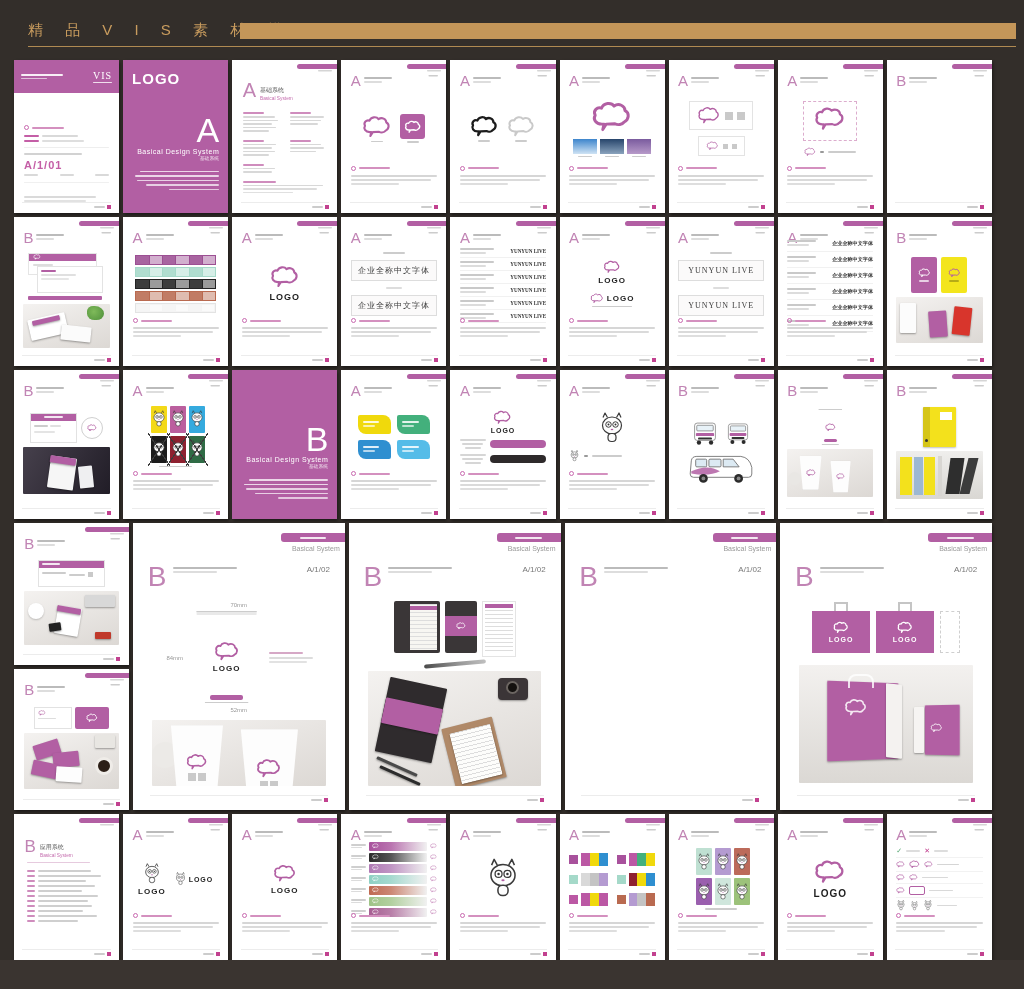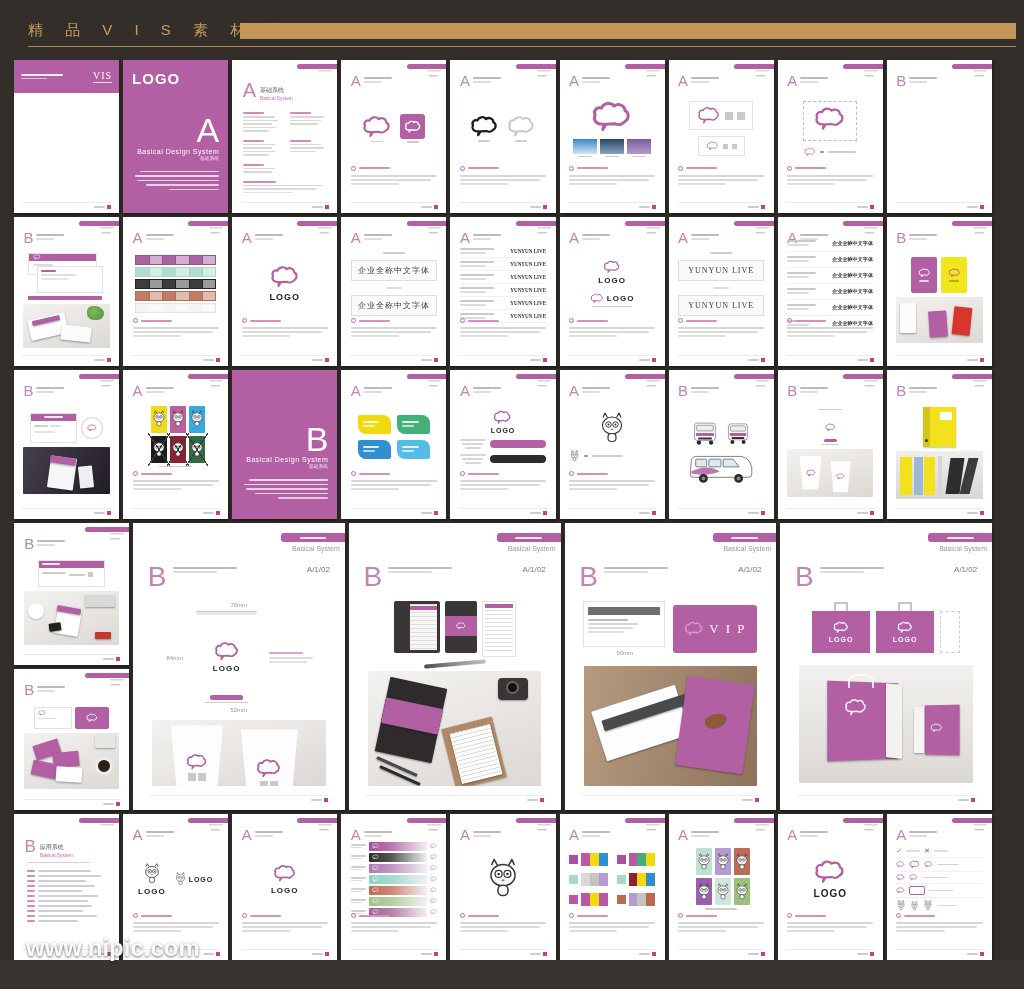--- a/index.html
+++ b/index.html
@@ -143,20 +143,47 @@
 
   <div id="row1" class="prow">
       <section class="page">
         <div class="cband" style="background:#b25fa3">
           <span class="col" style="align-items:flex-start;gap:2px">
             <i class="bar" style="width:42px;height:2px;background:rgba(255,255,255,.9);"></i>
             <i class="bar" style="width:26px;height:1.5px;background:rgba(255,255,255,.6);"></i>
           </span>
           <span class="vis">VIS<i class="bar" style="width:100%;height:1px;background:rgba(255,255,255,.8);margin-top:1px"></i></span>
         </div>
+        <div class="cbody">
+          <div class="drow" style="margin-bottom:5px">
+            <i class="dot"></i>
+            <i class="bar" style="width:32px;height:2px;background:#d490bf;"></i>
+          </div>
+          <div class="hrow g3" style="justify-content:flex-start">
+            <i class="bar" style="width:15px;height:2px;background:#c45ea6;"></i>
+            <i class="bar" style="width:36px;height:2px;background:#d9d9d9;"></i>
+          </div>
+          <div class="hrow g3" style="justify-content:flex-start;margin-top:3px">
+            <i class="bar" style="width:15px;height:2px;background:#c45ea6;"></i>
+            <i class="bar" style="width:42px;height:2px;background:#dedede;"></i>
+          </div>
+          <i class="bar" style="width:100%;height:1px;background:#eee;margin:5px 0"></i>
+          <i class="bar" style="width:58px;height:2px;background:#d2d2d2;"></i>
+          <div class="ccode">A/1/01</div>
+          <div class="hrow" style="justify-content:space-between;margin-top:3px">
+            <i class="bar" style="width:14px;height:2px;background:#d9d9d9;"></i>
+            <i class="bar" style="width:14px;height:2px;background:#d9d9d9;"></i>
+            <i class="bar" style="width:14px;height:2px;background:#d9d9d9;"></i>
+          </div>
+          <i class="bar" style="width:100%;height:1px;background:#f0f0f0;margin-top:6px"></i>
+          <div style="margin-top:13px">
+            <i class="bar" style="width:72px;height:2px;background:#dadada;"></i>
+            <i class="bar" style="width:62px;height:1.5px;background:#e2e2e2;margin-top:2px"></i>
+          </div>
+        </div>
         <div class="pfoot">
           <i class="bar" style="width:11px;height:2px;background:#ccc;"></i>
           <i class="psq"></i>
         </div>
       </section>
       <section class="page pcov" style="background:#b25fa3">
         <span class="plogo">LOGO</span>
         <div class="pcr">
           <span class="bigL">A</span>
           <span class="pct">Basical Design System</span>
@@ -1603,48 +1630,20 @@
         </div>
         <span class="tabsub">Basical System</span>
         <div class="ph">
           <span class="letter">B</span>
           <span class="ht">
             <i class="bar" style="width:64px;height:2px;background:#bbb;"></i>
             <i class="bar" style="width:44px;height:2px;background:#ddd;"></i>
           </span>
           <span class="code">A/1/02</span>
         </div>
-        <div class="content ">
-          <div class="col g4 w100" style="height:100%;justify-content:flex-start">
-            <div class="hrow g8 w100">
-              <span class="col g2">
-                <div class="wcard" style="width:82px;height:46px;padding:0">
-                  <i style="height:8px;background:#6e6e6e;margin:5px 4px 2px"></i>
-                  <i class="bar" style="width:50%;height:2px;background:#bbb;margin-left:4px"></i>
-                  <i class="bar" style="width:62%;height:2px;background:#d5d5d5;margin-left:4px"></i>
-                  <i class="bar" style="width:56%;height:2px;background:#dadada;margin-left:4px"></i>
-                  <i class="bar" style="width:44%;height:2px;background:#dedede;margin-left:4px"></i>
-                </div>
-                <span class="dim">90mm</span>
-              </span>
-              <div class="vipcard" style="background:#b25fa3">
-                <svg width="20" height="16" viewBox="0 0 100 80" style="flex:none">
-                  <path d="M26 57 C11 57 4 45 10 36 C4 25 15 15 25 19 C30 6 48 4 55 14 C66 6 81 13 81 25 C92 30 91 46 79 52 C74 58 64 60 57 56 L36 57 L28 70 L31 57 Z" fill="none" stroke="rgba(255,255,255,.4)" stroke-width="7" stroke-linejoin="round" stroke-linecap="round"></path>
-                </svg>
-                <span class="viptxt">V I P</span>
-              </div>
-            </div>
-            <div class="photo wood w100" style="height:122px;margin-top:6px">
-              <i class="pcardm" style="left:8%;top:26%;width:88px;height:52px;background:#fdfdfd;transform:rotate(-18deg)"></i>
-              <i class="pcardm" style="left:10%;top:34%;width:88px;height:11px;background:#4a4a4a;transform:rotate(-18deg)"></i>
-              <i class="pcardm" style="left:56%;top:12%;width:68px;height:90px;background:#b25fa3;transform:rotate(8deg)"></i>
-              <i style="position:absolute;left:70%;top:40%;width:22px;height:14px;background:#8a5a3b;border-radius:40% 60% 50% 50%;transform:rotate(-20deg)"></i>
-            </div>
-          </div>
-        </div>
         <div class="pfoot">
           <i class="bar" style="width:11px;height:2px;background:#ccc;"></i>
           <i class="psq"></i>
         </div>
       </section>
       <section class="page lg">
         <div class="tab" style="background:#b25fa3">
           <i class="bar" style="width:42%;height:2px;background:rgba(255,255,255,.85);"></i>
         </div>
         <span class="tabsub">Basical System</span>
@@ -2358,15 +2357,14 @@
         </div>
         <div class="pfoot">
           <i class="bar" style="width:11px;height:2px;background:#ccc;"></i>
           <i class="psq"></i>
         </div>
       </section>
     </div>
 
   <i id="botbar"></i>
   <div id="wm">
-    <span class="url">www.nipic.com</span>
   </div>
 </div>
 
 </body></html>

